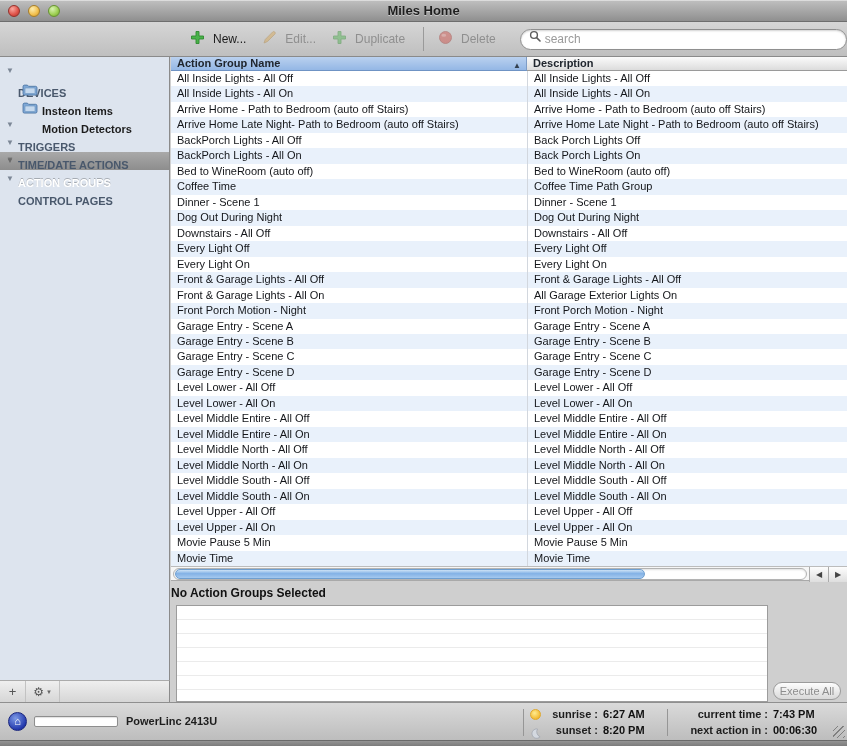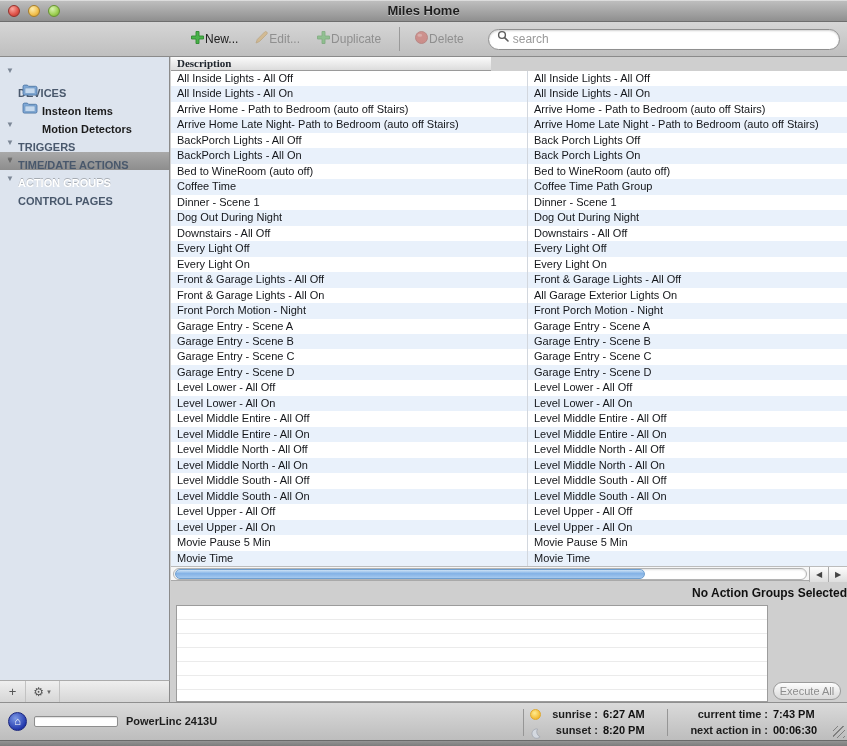--- a/index.html
+++ b/index.html
@@ -18,21 +18,21 @@
   .light.green { background:radial-gradient(circle at 35% 30%, #d8f2b2, #9ccf50 60%, #6e9c33; ); border:1px solid #679330;
     background:radial-gradient(circle at 35% 30%, #d8f2b2, #9ccf50 60%, #6e9c33); }
   .title { position:absolute; top:0; left:0; right:0; height:22px; line-height:21px;
     text-align:center; font-size:13px; font-weight:bold; color:#1e1e1e;
     text-shadow:0 1px 0 rgba(255,255,255,.45); }
 
   
   .toolbar { position:absolute; top:22px; left:0; width:847px; height:35px;
     background:linear-gradient(#d6d6d6,#bfbfbf); border-bottom:1px solid #8a8a8a;
     display:flex; align-items:center; padding-left:190px; }
-  .tb-btn { display:flex; align-items:center; gap:0; margin-right:16px;
+  .tb-btn { display:flex; align-items:center; gap:8px; margin-right:16px;
     font-size:12px; color:#1c1c1c; cursor:default; }
   .tb-btn.disabled { color:#8f8f8f; }
   .tb-btn.disabled .tb-ic { opacity:.45; }
   .tb-sep { width:1px; height:24px; background:#9a9a9a; margin:0 14px 0 2px; }
   .search-field { margin-left:8px; width:352px; height:21px; background:#fff;
     border:1px solid #8f8f8f; border-radius:11px; display:flex; 
     padding:0 8px; box-shadow:inset 0 1px 2px rgba(0,0,0,.18); }
   .search-field input { flex:1; border:none; outline:none; background:transparent;
     font-size:12px; color:#333; font-family:"Liberation Sans",sans-serif; }
   .search-field input::placeholder { color:#9a9a9a; }
@@ -62,21 +62,21 @@
 
   
   .main { position:absolute; top:57px; left:171px; width:676px; height:645px;
     background:#cfcfcf; }
   .thead { position:absolute; top:0; left:0; width:676px; height:14px; display:flex; }
   .th { font-size:11px; font-weight:bold; color:#20262e; line-height:13px;
     padding-left:6px; position:relative; }
   .th.name { width:356px; background:linear-gradient(#bad1ef,#94b7e5);
     border-right:1px solid #7d9cc6; border-bottom:1px solid #6f93c4; }
   .th.desc { width:320px; background:linear-gradient(#fbfbfb,#dcdcdc);
-    border-bottom:1px solid #9a9a9a;font-family:Liberation Serif, serif; }
+    border-bottom:1px solid #9a9a9a; }
   .sort-arrow { position:absolute; right:5px; top:2px; font-size:8px; color:#33404f; }
   .tbody { position:absolute; top:14px; left:0; width:676px; height:495px;
     background:#fff; overflow:hidden; }
   .tbody::after { content:""; position:absolute; left:356px; top:0; bottom:0;
     width:1px; background:#d2d7de; z-index:2; }
   .trow { display:flex; height:15.47px; }
   .trow.alt { background:#e9f1fb; }
   .tcell { font-size:11px; color:#14161a; line-height:15.5px; padding-left:6px;
     white-space:nowrap; overflow:hidden; }
   .tcell.name { width:357px; }
@@ -91,21 +91,21 @@
   .hs-thumb { position:absolute; left:1px; top:0; width:470px; height:10px;
     border-radius:6px; border:1px solid #6f9fd0;
     background:linear-gradient(#cde2f6,#83b2e6 45%,#a5c9ef); }
   .hs-arrows { position:absolute; right:0; top:0; height:15px; display:flex; }
   .hs-arrow { width:19px; height:15px; border-left:1px solid #ababab;
     background:linear-gradient(#fdfdfd,#dedede); font-size:8px; color:#444;
     display:flex; align-items:center; justify-content:center; }
 
   
   .sel-panel { position:absolute; top:524px; left:0; width:676px; height:121px; }
-  .sel-title { margin-top:5px; text-align:right; font-size:12px; font-weight:bold;
+  .sel-title { margin-top:5px; text-align:left; font-size:12px; font-weight:bold;
     color:#111; }
   .sel-list { position:absolute; left:5px; top:24px; width:592px; height:97px;
     background:repeating-linear-gradient(to bottom,#ffffff 0 13px,#ebebeb 13px 14px);
     border:1px solid #9c9c9c; }
   .exec-btn { position:absolute; right:6px; bottom:2px; width:68px; height:18px;
     background:linear-gradient(#fdfdfd,#d9d9d9); border:1px solid #9b9b9b;
     border-radius:9px; font-size:11px; color:#8d8d8d; text-align:center;
     line-height:16px; }
 
   
@@ -241,20 +241,24 @@
       <span>+</span>
     </div>
     <div class="sb-tool gear">
       <span>⚙</span>
       <span class="caret">▼</span>
     </div>
   </div>
 
   <div class="main">
     <div class="thead">
+      <div class="th name">
+        <span>Action Group Name</span>
+        <span class="sort-arrow">▲</span>
+      </div>
       <div class="th desc">
         <span>Description</span>
       </div>
     </div>
     <div class="tbody">
         <div class="trow">
           <div class="tcell name">All Inside Lights - All Off</div>
           <div class="tcell desc">All Inside Lights - All Off</div>
         </div>
         <div class="trow alt">

